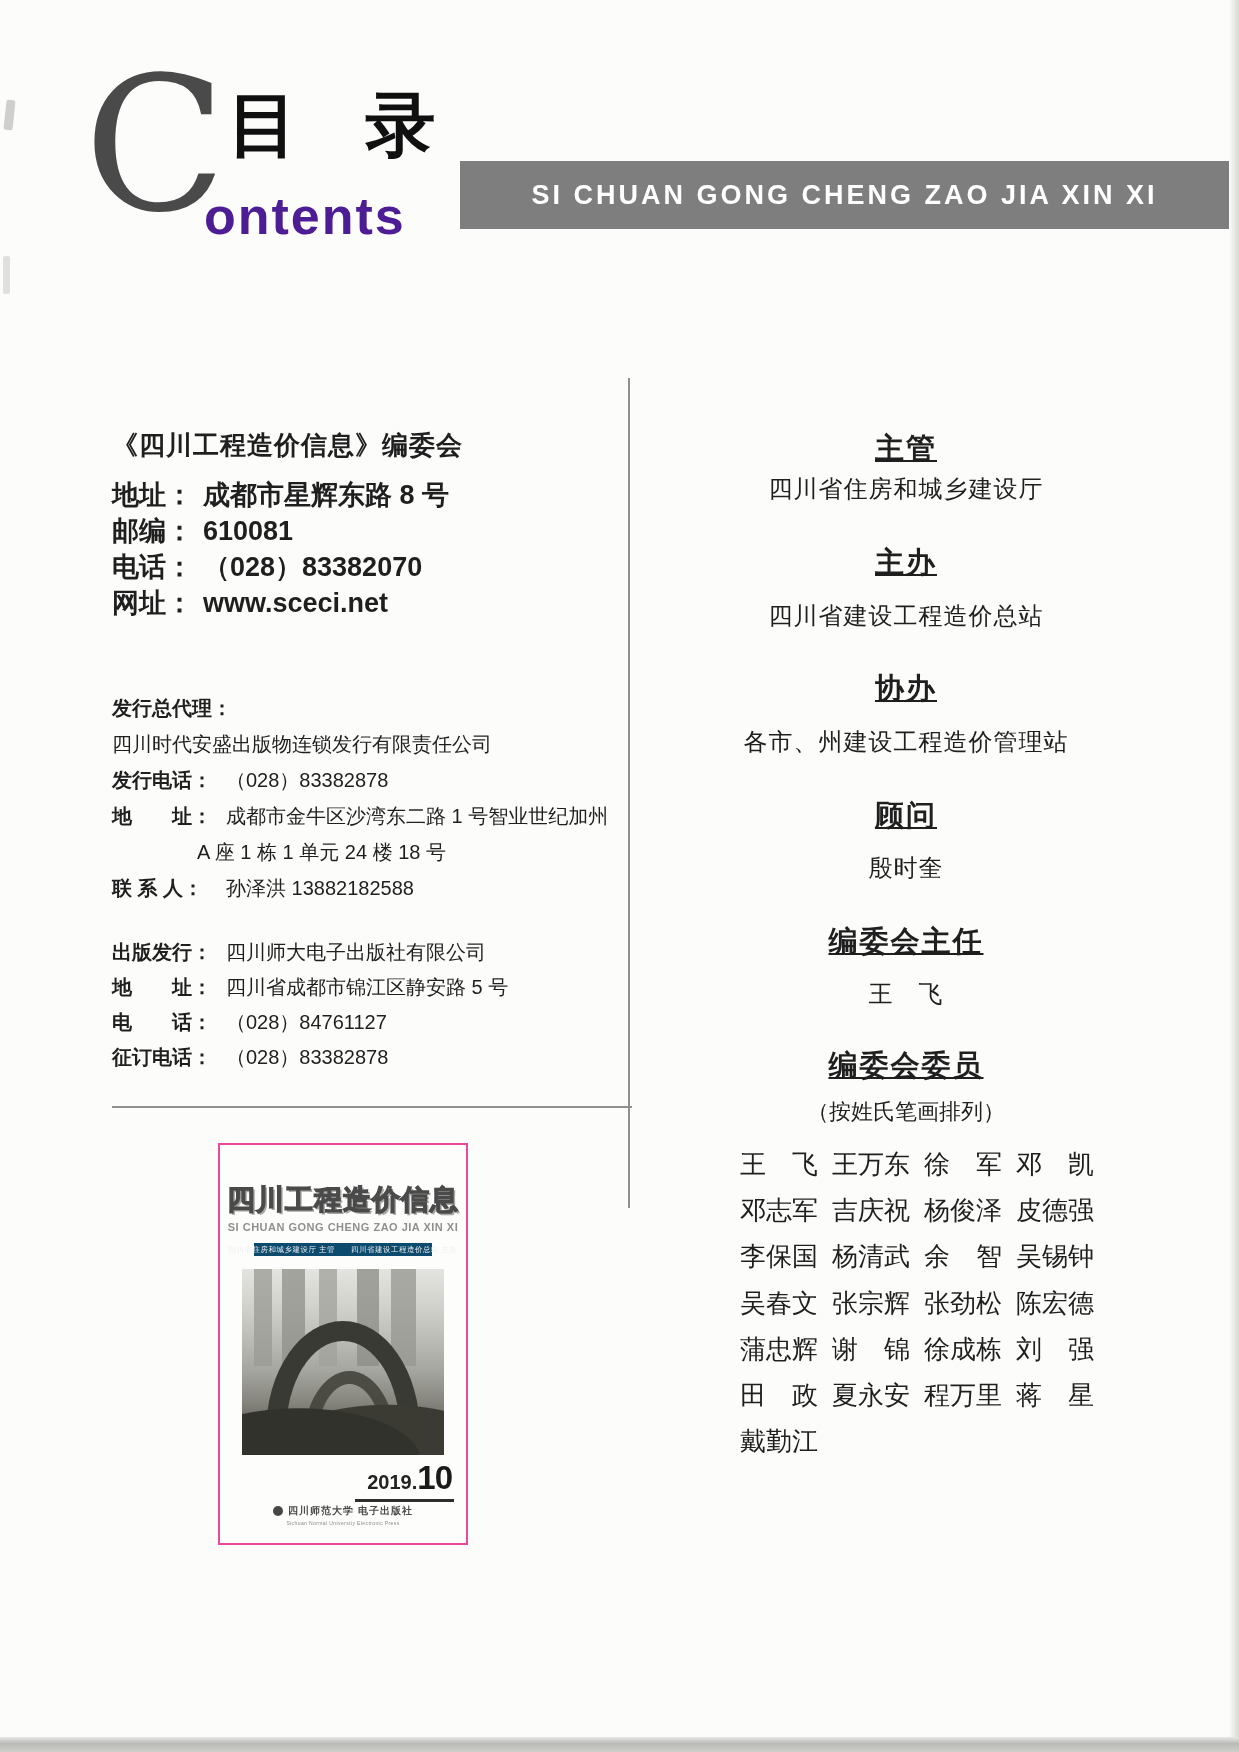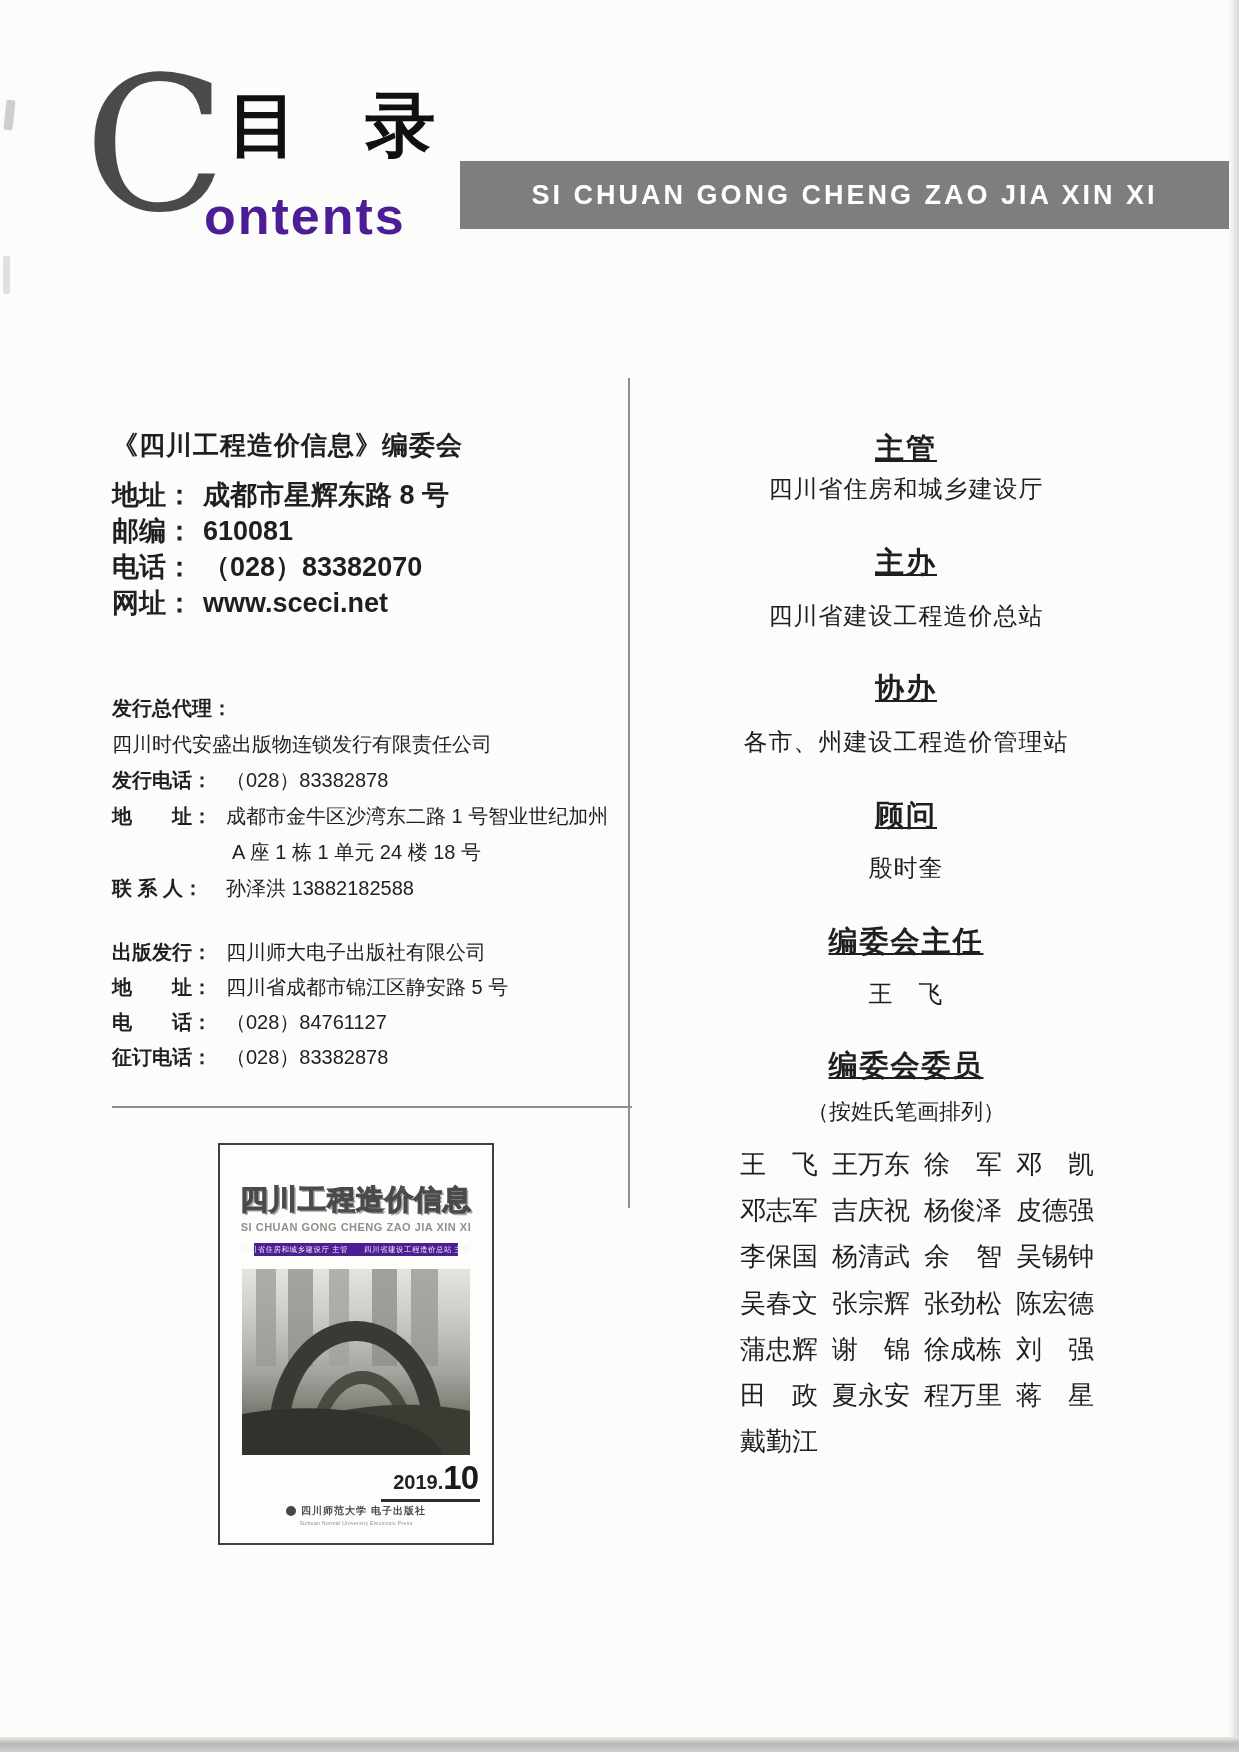--- a/index.html
+++ b/index.html
@@ -24,31 +24,31 @@
 
   
   .lc-heading{left:112px;top:428px;font-size:26px;font-weight:bold;letter-spacing:1px;}
   .contact{left:112px;top:477px;font-size:27px;line-height:36px;font-weight:bold;}
   .contact .row{display:flex;gap:10px;}
   .dist{left:112px;top:690px;font-size:20px;line-height:36px;}
   .pub{left:112px;top:935px;font-size:20px;line-height:35px;}
   .blk .row{display:flex;gap:10px;}
   .blk .lbl{font-weight:bold;min-width:104px;}
   .blk .val{font-weight:normal;}
-  .indent{margin-left:120px;}
-
-  
-  .cover{left:218px;top:1143px;width:276px;height:402px;background:#fdfdfc;
-         border:2px solid #404040;box-sizing:border-box;}
+  .indent{margin-left:85px;}
+
+  
+  .cover{left:218px;top:1143px;width:250px;height:402px;background:#fdfdfc;
+         border:2px solid #ec4899;box-sizing:border-box;}
   .cv-title{position:absolute;left:0;right:0;top:36px;text-align:center;font-size:28px;font-weight:bold;
             letter-spacing:1px;color:#f1f1ee;-webkit-text-stroke:1.2px #4a4a4a;
             text-shadow:2px 2px 0 #a8a8a4;}
   .cv-sub{position:absolute;left:0;right:0;top:76px;text-align:center;font-size:11px;font-weight:bold;
           color:#8f8f8c;letter-spacing:0.5px;}
-  .cv-bar{position:absolute;left:34px;right:34px;top:98px;height:13px;background:#4c1d95;
+  .cv-bar{position:absolute;left:34px;right:34px;top:98px;height:13px;background:#0c4a6e;
           display:flex;align-items:center;justify-content:center;}
   .cv-bar span{font-size:7.5px;color:#efefef;white-space:nowrap;letter-spacing:0.5px;}
   .cv-photo{position:absolute;left:22px;right:22px;top:124px;height:186px;overflow:hidden;
             background:linear-gradient(180deg,#e3e3df 0%,#d2d2cd 20%,#bcbcb6 38%,#a5a59f 55%,#84847d 72%,#5c5c55 88%,#42423c 100%);}
   .bldg{position:absolute;top:0;left:0;right:0;height:52%;opacity:.75;
         background:linear-gradient(90deg,transparent 0 6%,#9a9a95 6% 15%,transparent 15% 20%,#8f8f8a 20% 31%,transparent 31% 38%,#a1a19b 38% 47%,transparent 47% 57%,#8c8c86 57% 68%,transparent 68% 74%,#969691 74% 86%,transparent 86% 100%);}
   .arch{position:absolute;left:12%;top:28%;width:76%;height:120%;border:20px solid #3a3a34;
         border-radius:50%;border-bottom-color:transparent;box-sizing:border-box;}
   .arch2{position:absolute;left:30%;top:55%;width:46%;height:80%;border:13px solid #44443d;
          border-radius:50%;border-bottom-color:transparent;box-sizing:border-box;opacity:.9;}

